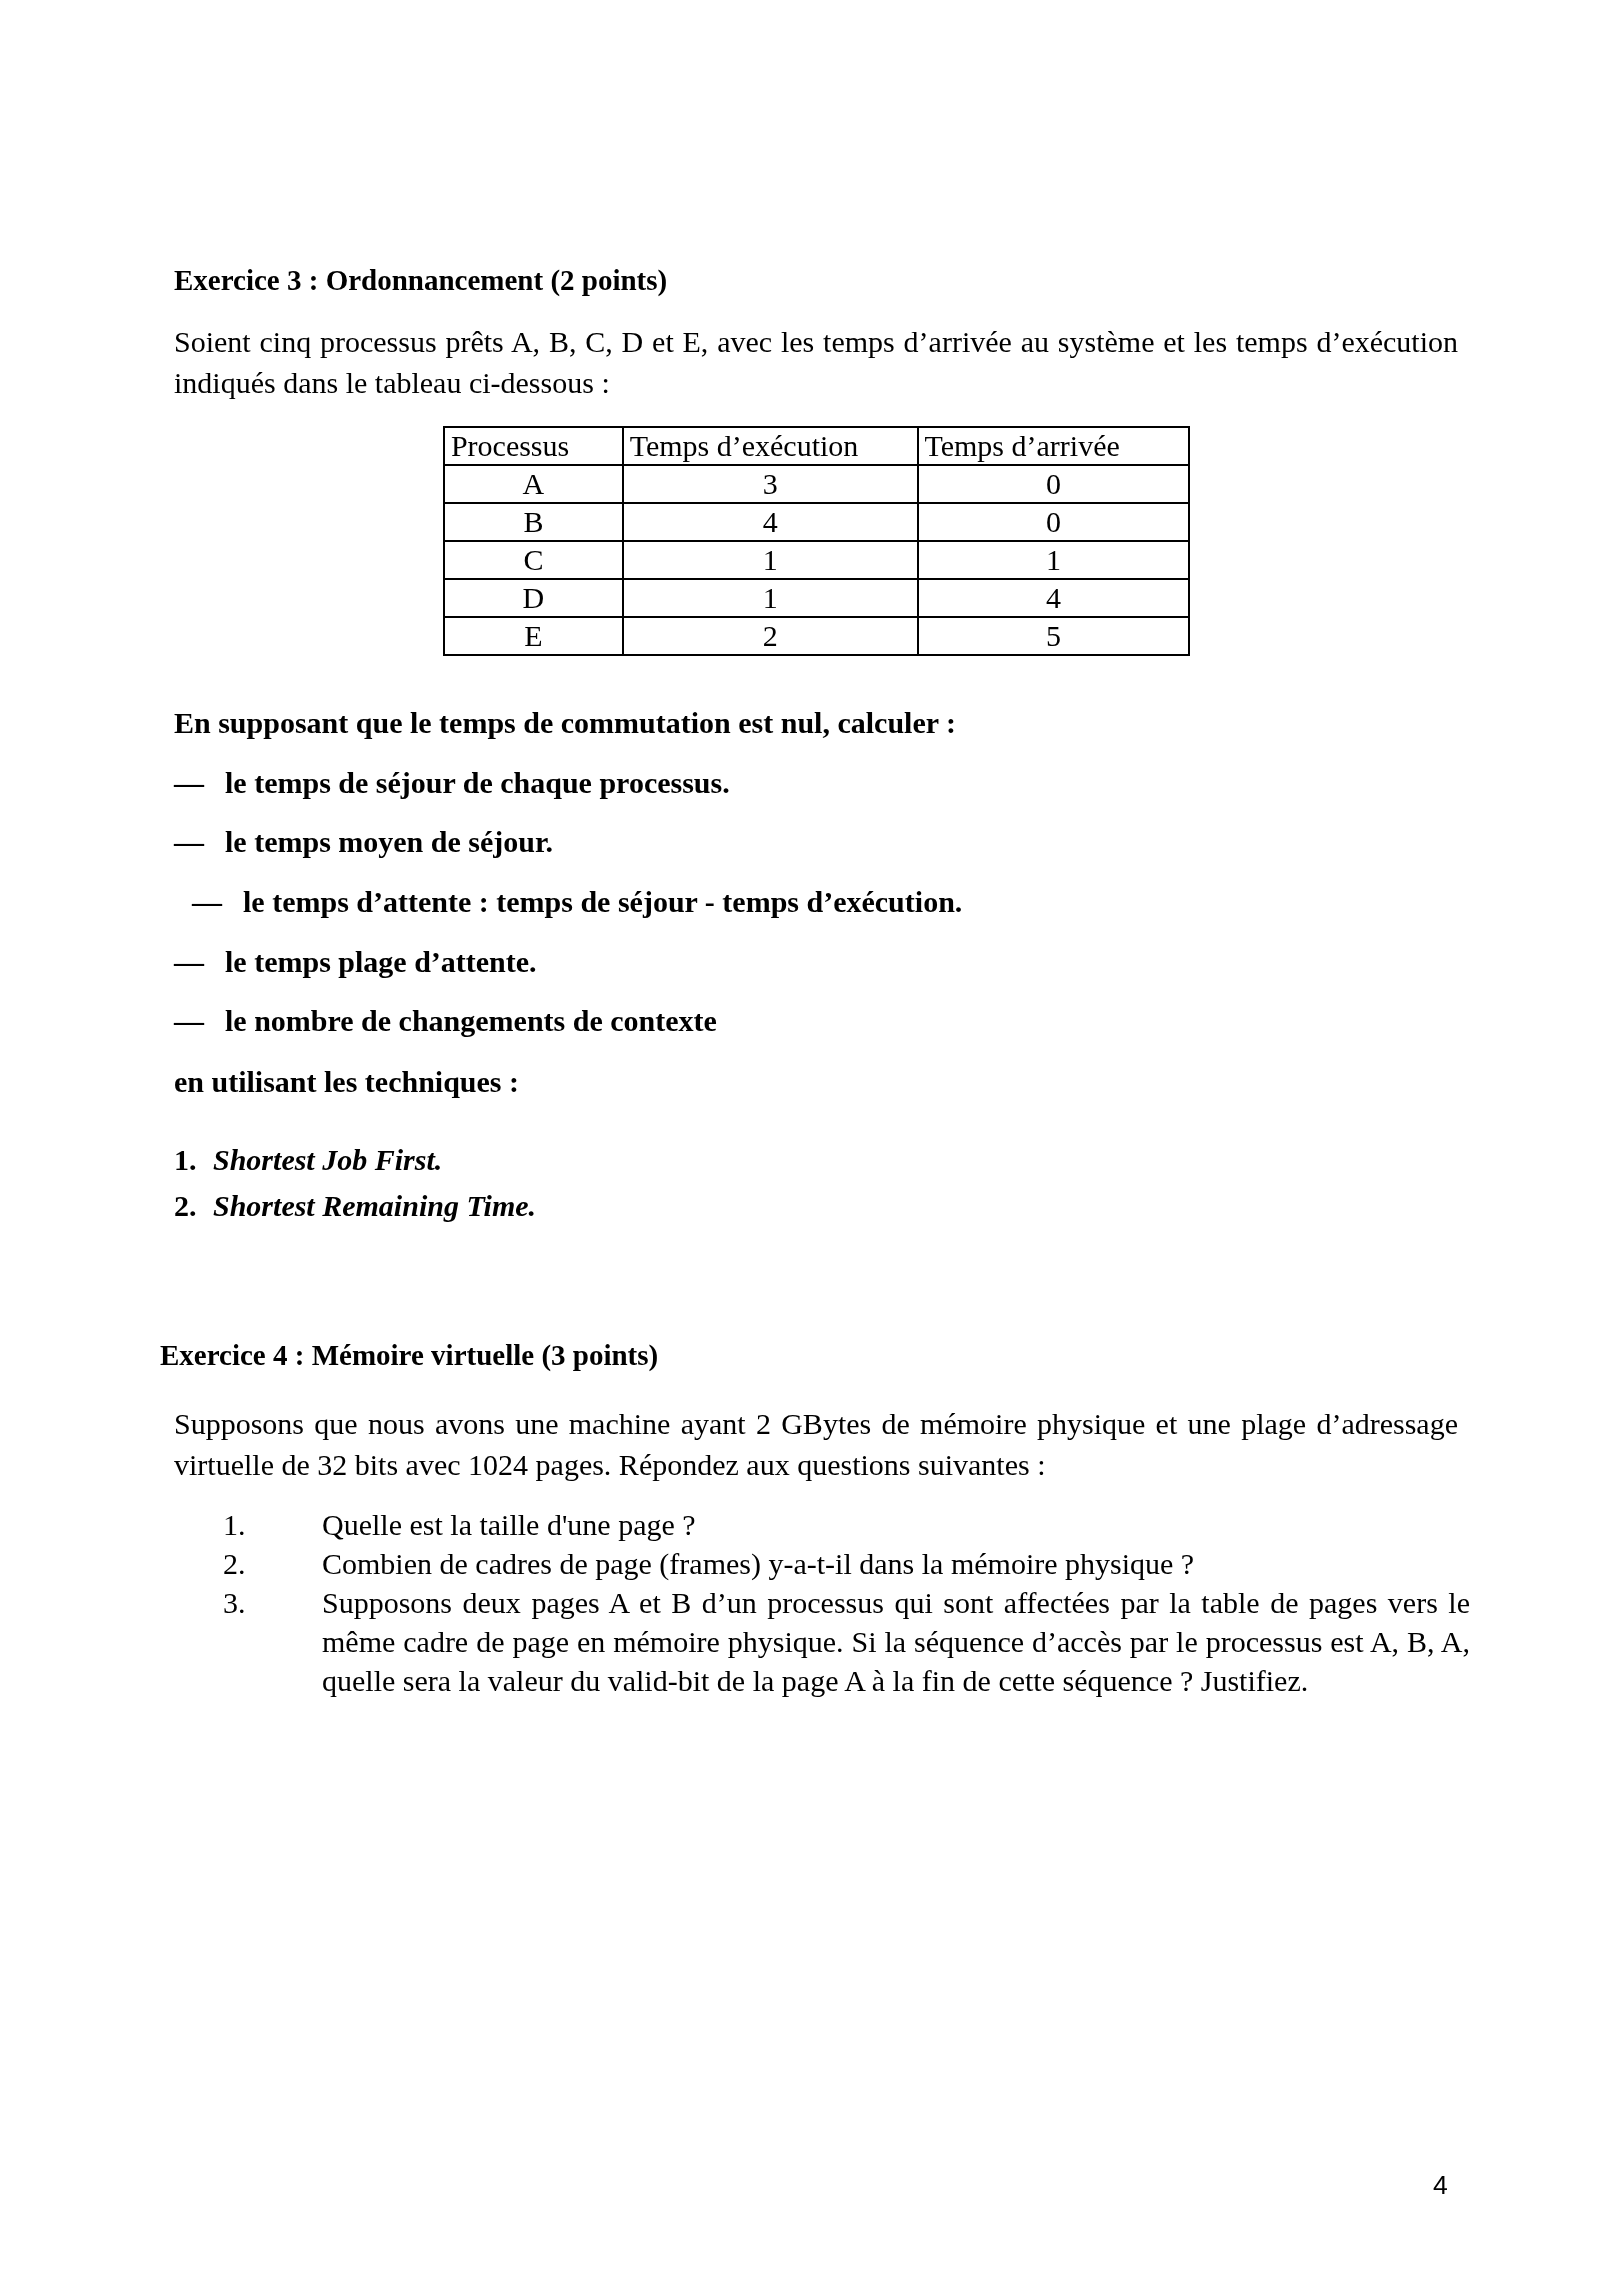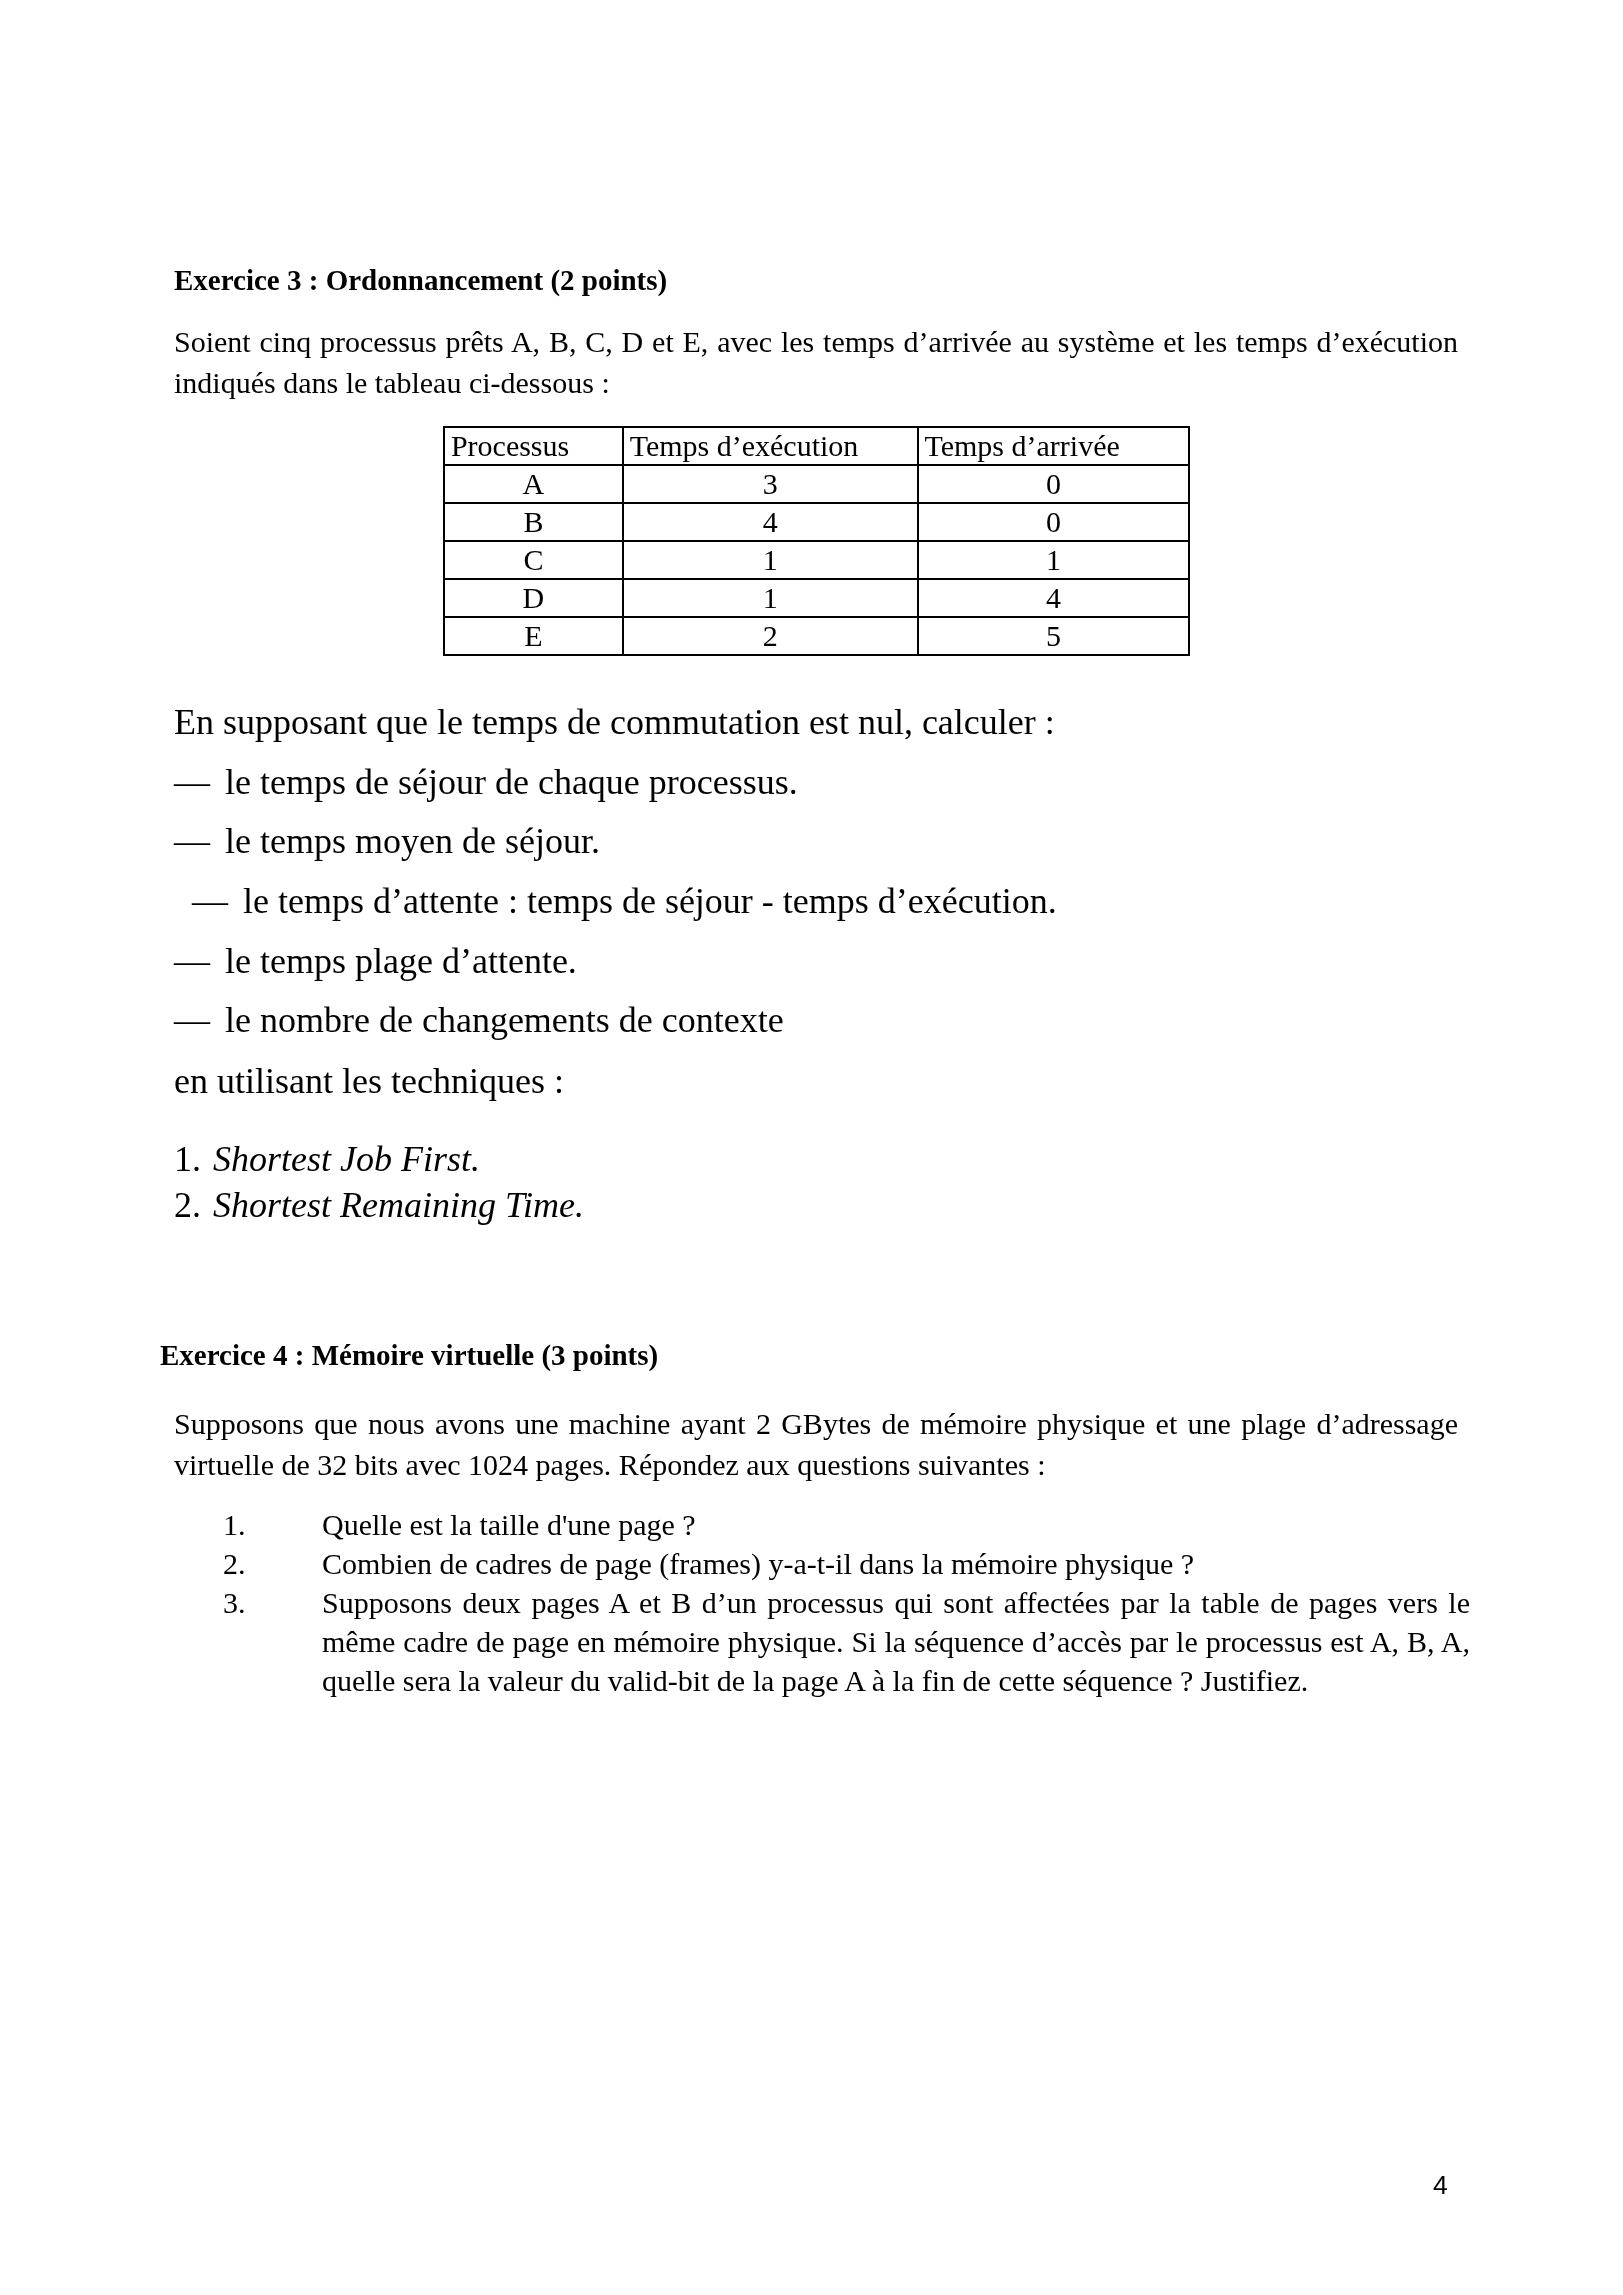--- a/index.html
+++ b/index.html
@@ -18,21 +18,21 @@
     font-size: 29px;
     line-height: 35px;
   }
   .para {
     font-size: 30px;
     line-height: 41px;
     width: 1284px;
     white-space: normal;
     text-align: justify;
   }
-  .line { font-size: 36px; line-height: 39px; }
+  .line { font-size: 30px; line-height: 39px; font-weight: bold; }
   .dash { display: inline-block; width: 51px; }
   .num { display: inline-block; width: 39px; }
   .italic { font-style: italic; }
 
   table.proc {
     position: absolute;
     left: 443px;
     top: 426px;
     border-collapse: collapse;
     font-size: 30px;

